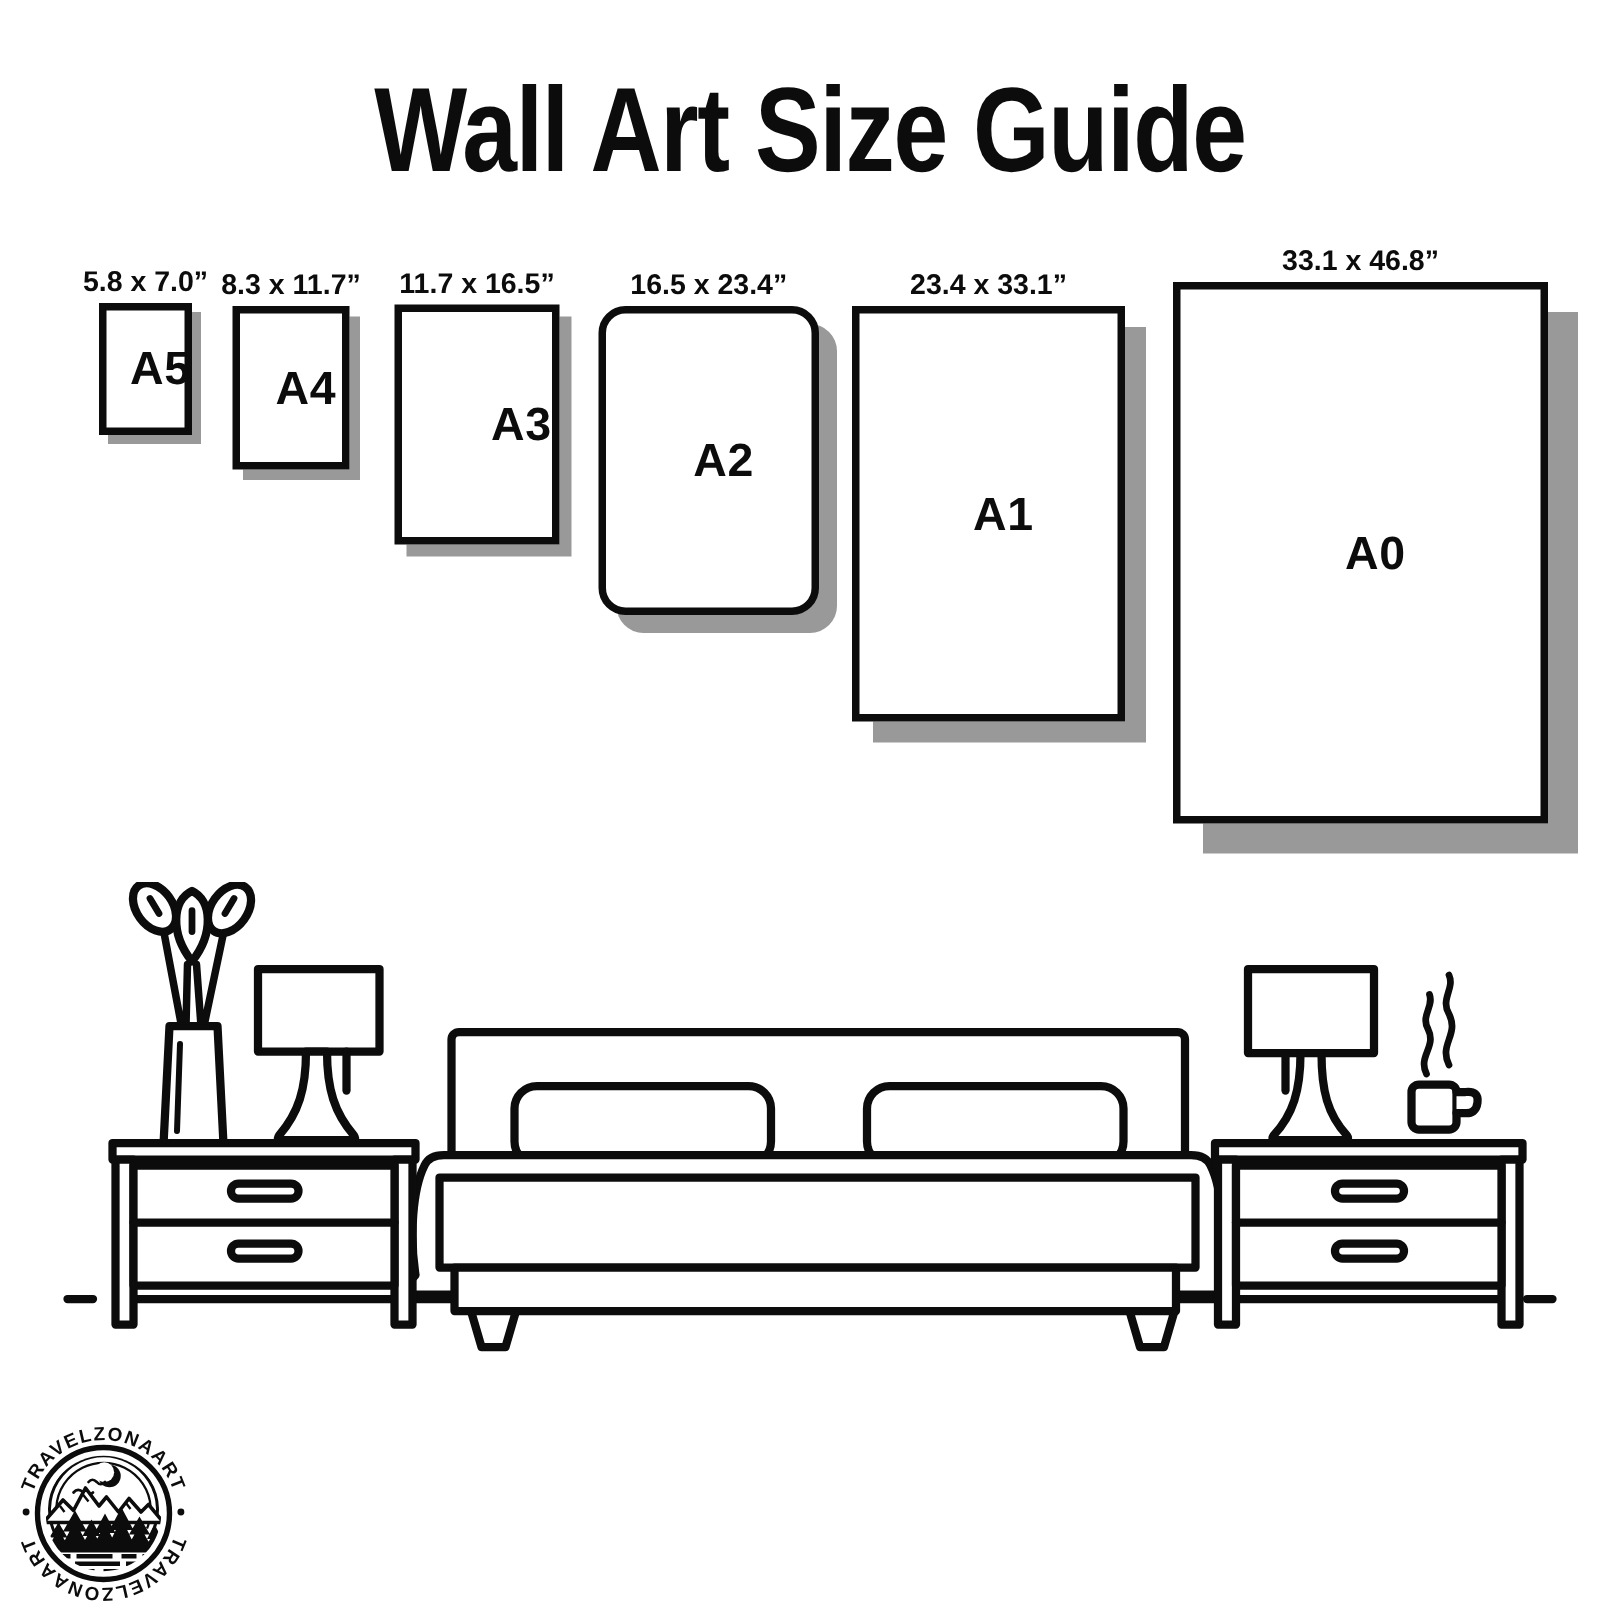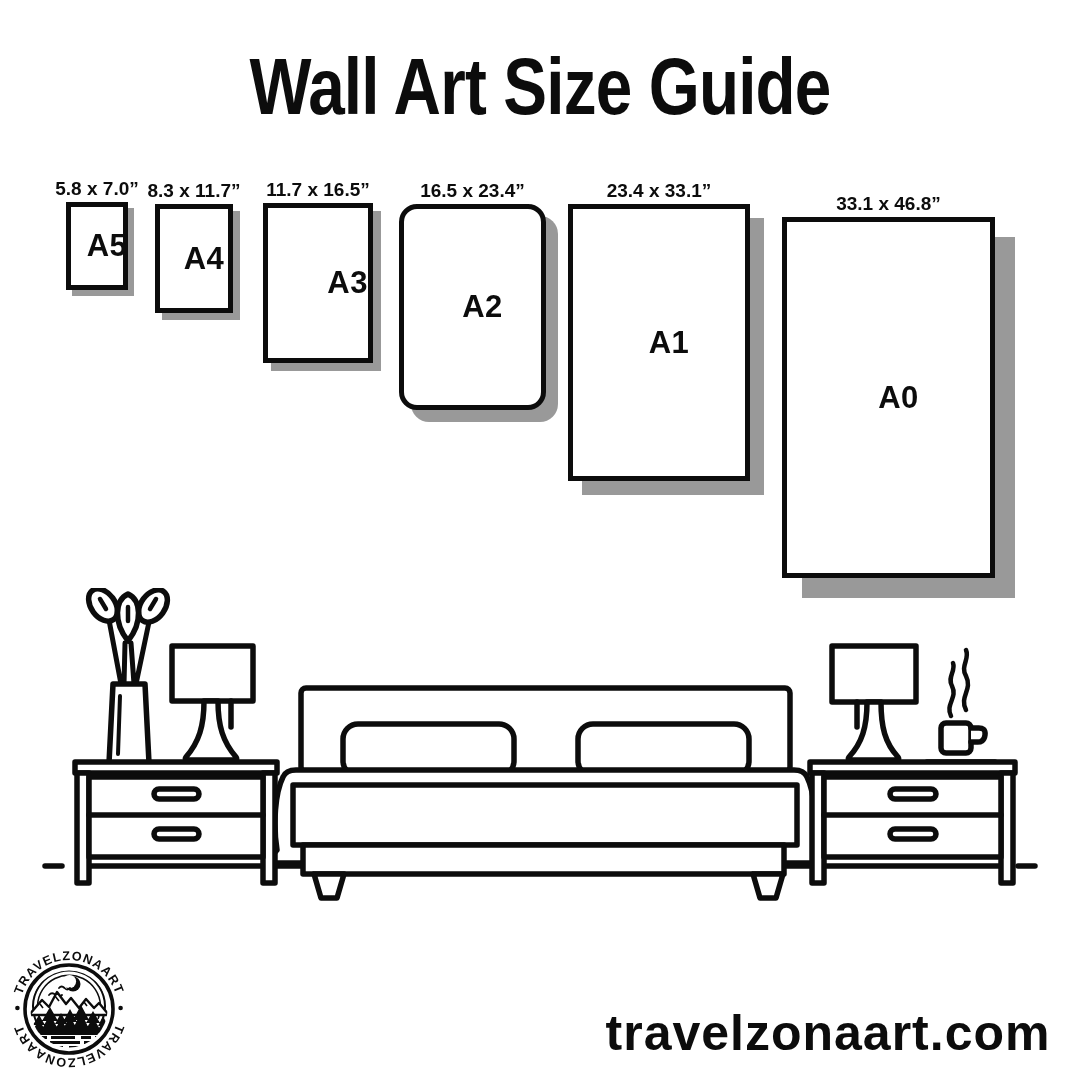--- a/index.html
+++ b/index.html
@@ -58,21 +58,21 @@
         <div class="frame-code">A3</div>
       </div>
       <div class="frame" style="left: 399px; top: 204px; width: 147px; height: 206px; box-shadow: 12px 12px 0 var(--shadow); border-radius: 18px;">
         <div class="frame-dims">16.5 x 23.4”</div>
         <div class="frame-code">A2</div>
       </div>
       <div class="frame" style="left: 568px; top: 204px; width: 182px; height: 277px; box-shadow: 14px 14px 0 var(--shadow);">
         <div class="frame-dims">23.4 x 33.1”</div>
         <div class="frame-code">A1</div>
       </div>
-      <div class="frame" style="left: 782px; top: 217px; width: 213px; height: 361px; box-shadow: 20px 20px 0 var(--shadow);">
+      <div class="frame" style="left: 782px; top: 188px; width: 250px; height: 361px; box-shadow: 20px 20px 0 var(--shadow);">
         <div class="frame-dims">33.1 x 46.8”</div>
         <div class="frame-code">A0</div>
       </div>
     </div>
 
   <svg class="scene" viewBox="0 588 1080 322">
     <g stroke="#0c0c0c" stroke-width="5.5" fill="none" stroke-linecap="round" stroke-linejoin="round">
 
       <path d="M45 866 H62 M80 866 H1000 M1018 866 H1035"></path>
 
@@ -180,15 +180,14 @@
         <textPath href="#arcTop" startOffset="50%">TRAVELZONAART</textPath>
       </text>
       <text text-anchor="middle">
         <textPath href="#arcBottom" startOffset="50%">TRAVELZONAART</textPath>
       </text>
     </g>
     <circle cx="8.4" cy="59" r="2.3" fill="#0c0c0c"></circle>
     <circle cx="111.6" cy="59" r="2.3" fill="#0c0c0c"></circle>
   </svg>
 
-  <div class="website">travelzonaart.com</div>
 
 </div>
 
 </body></html>

